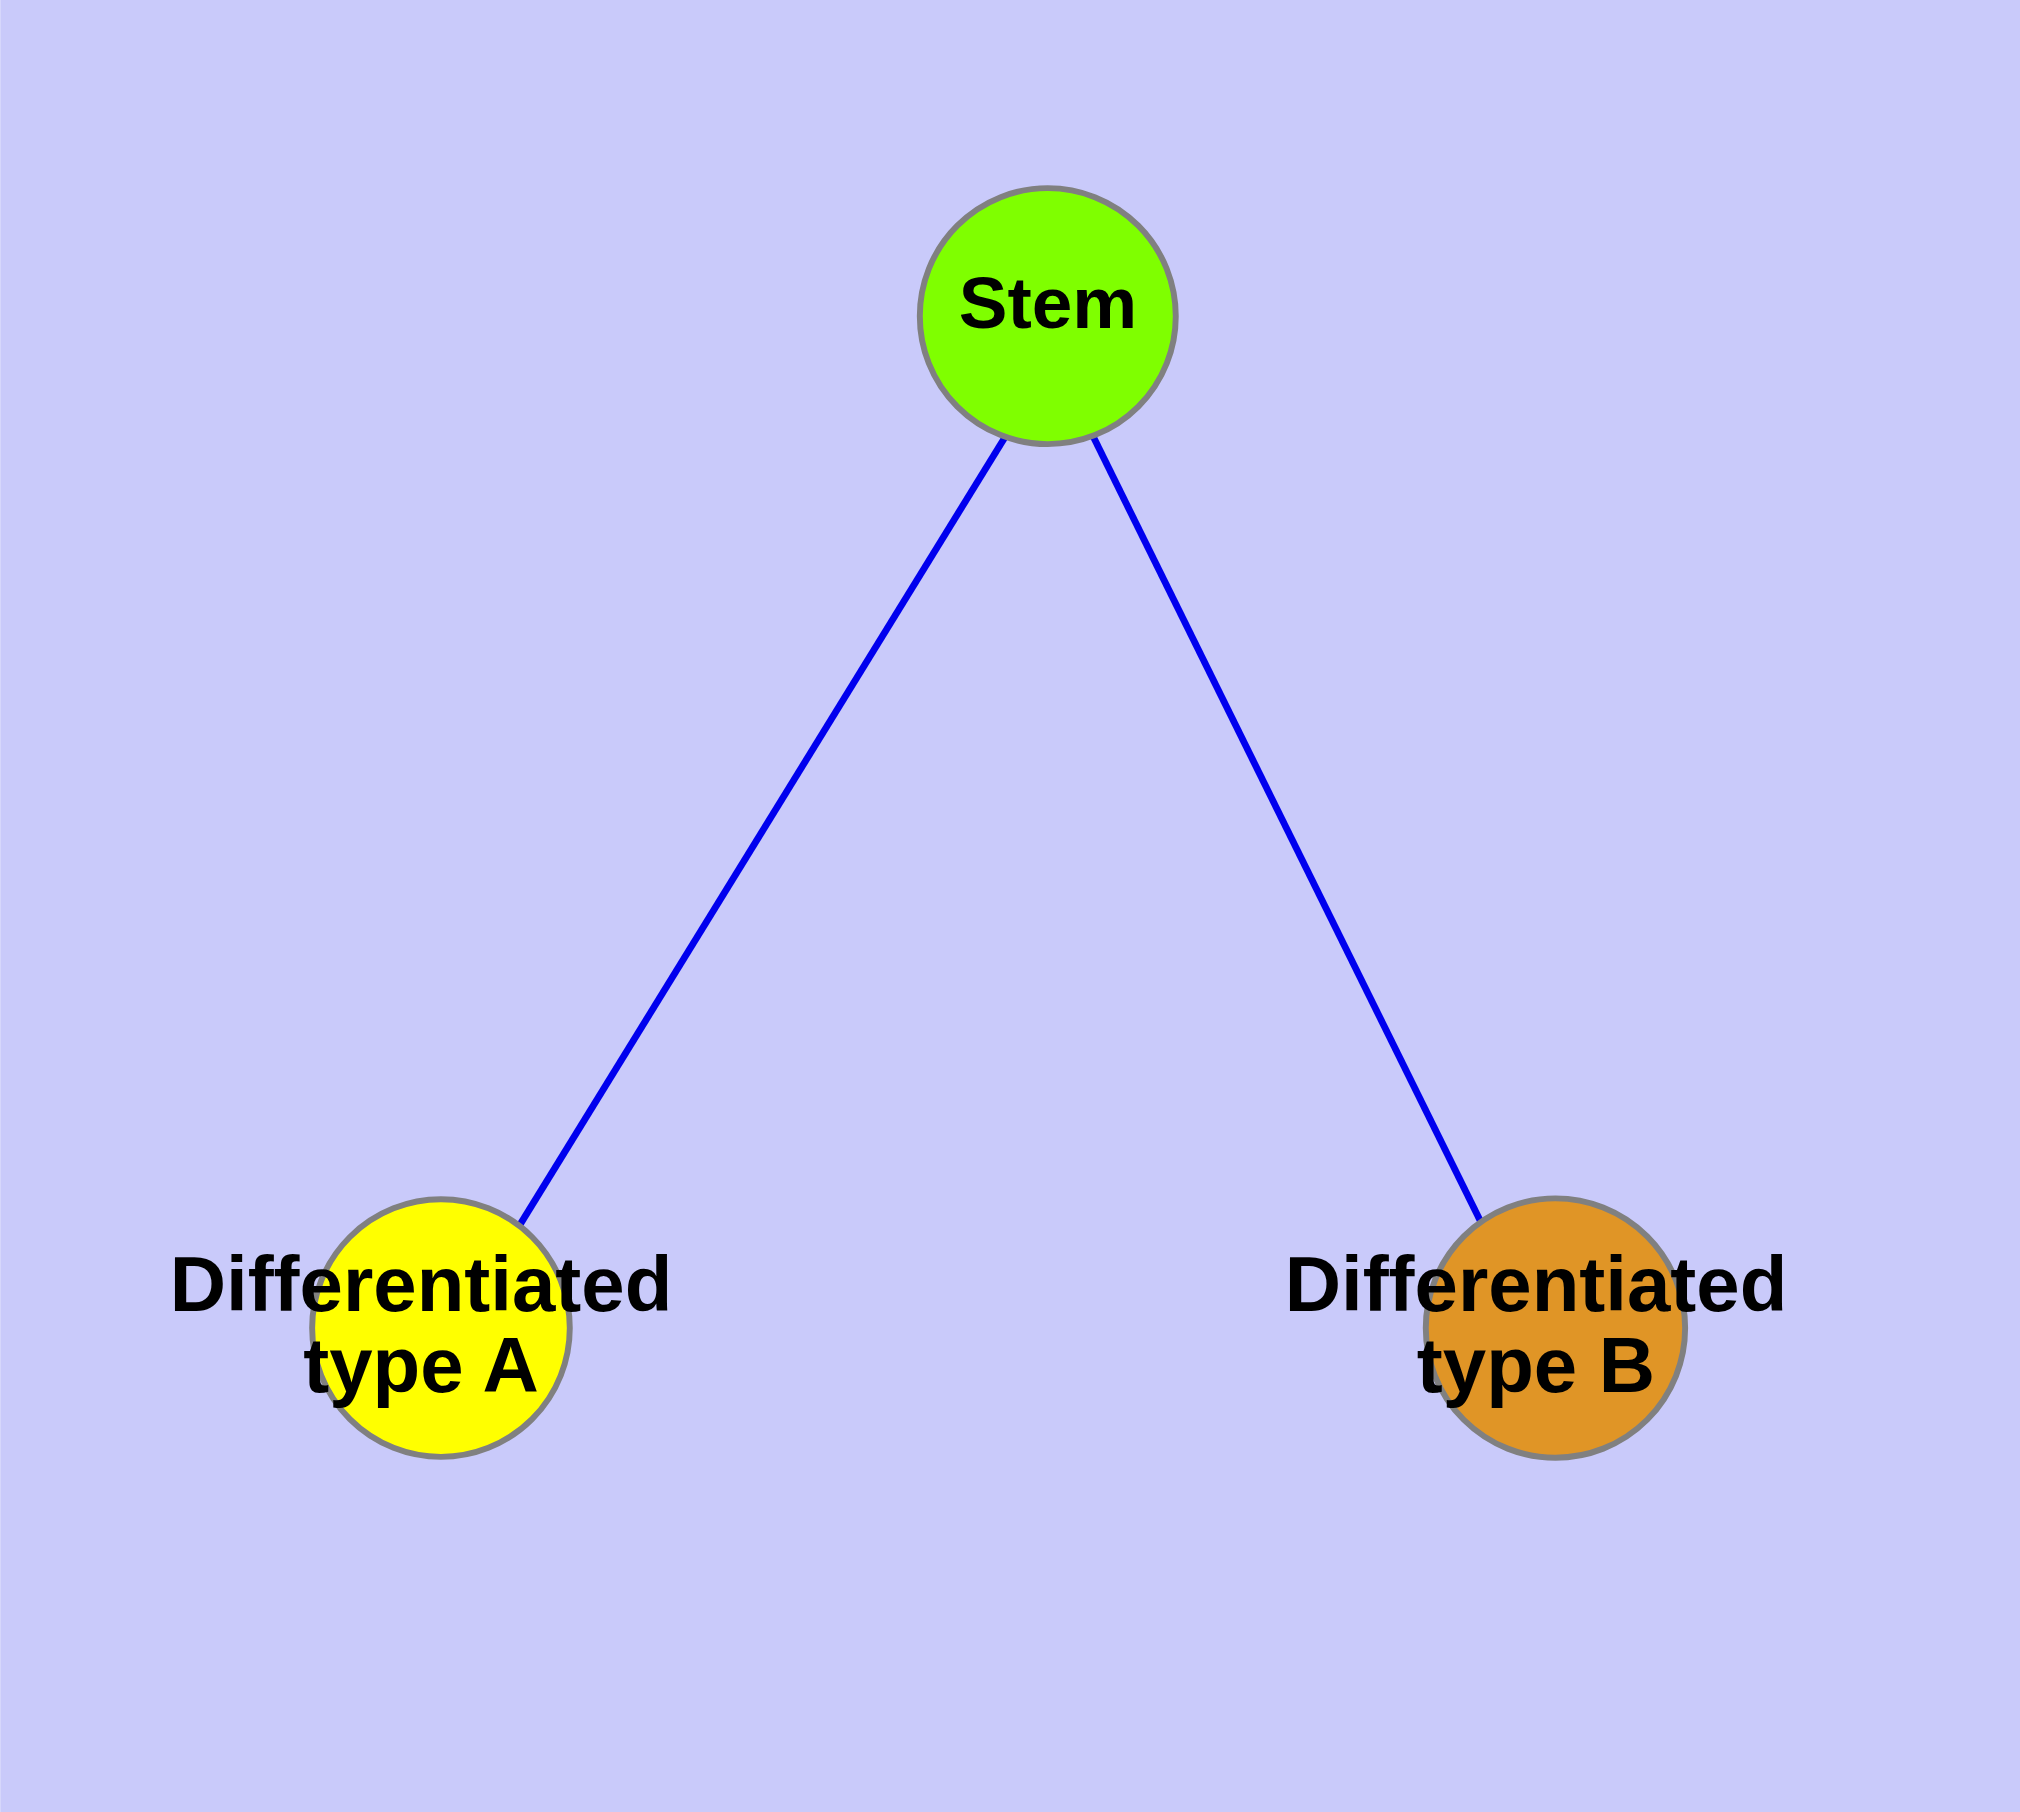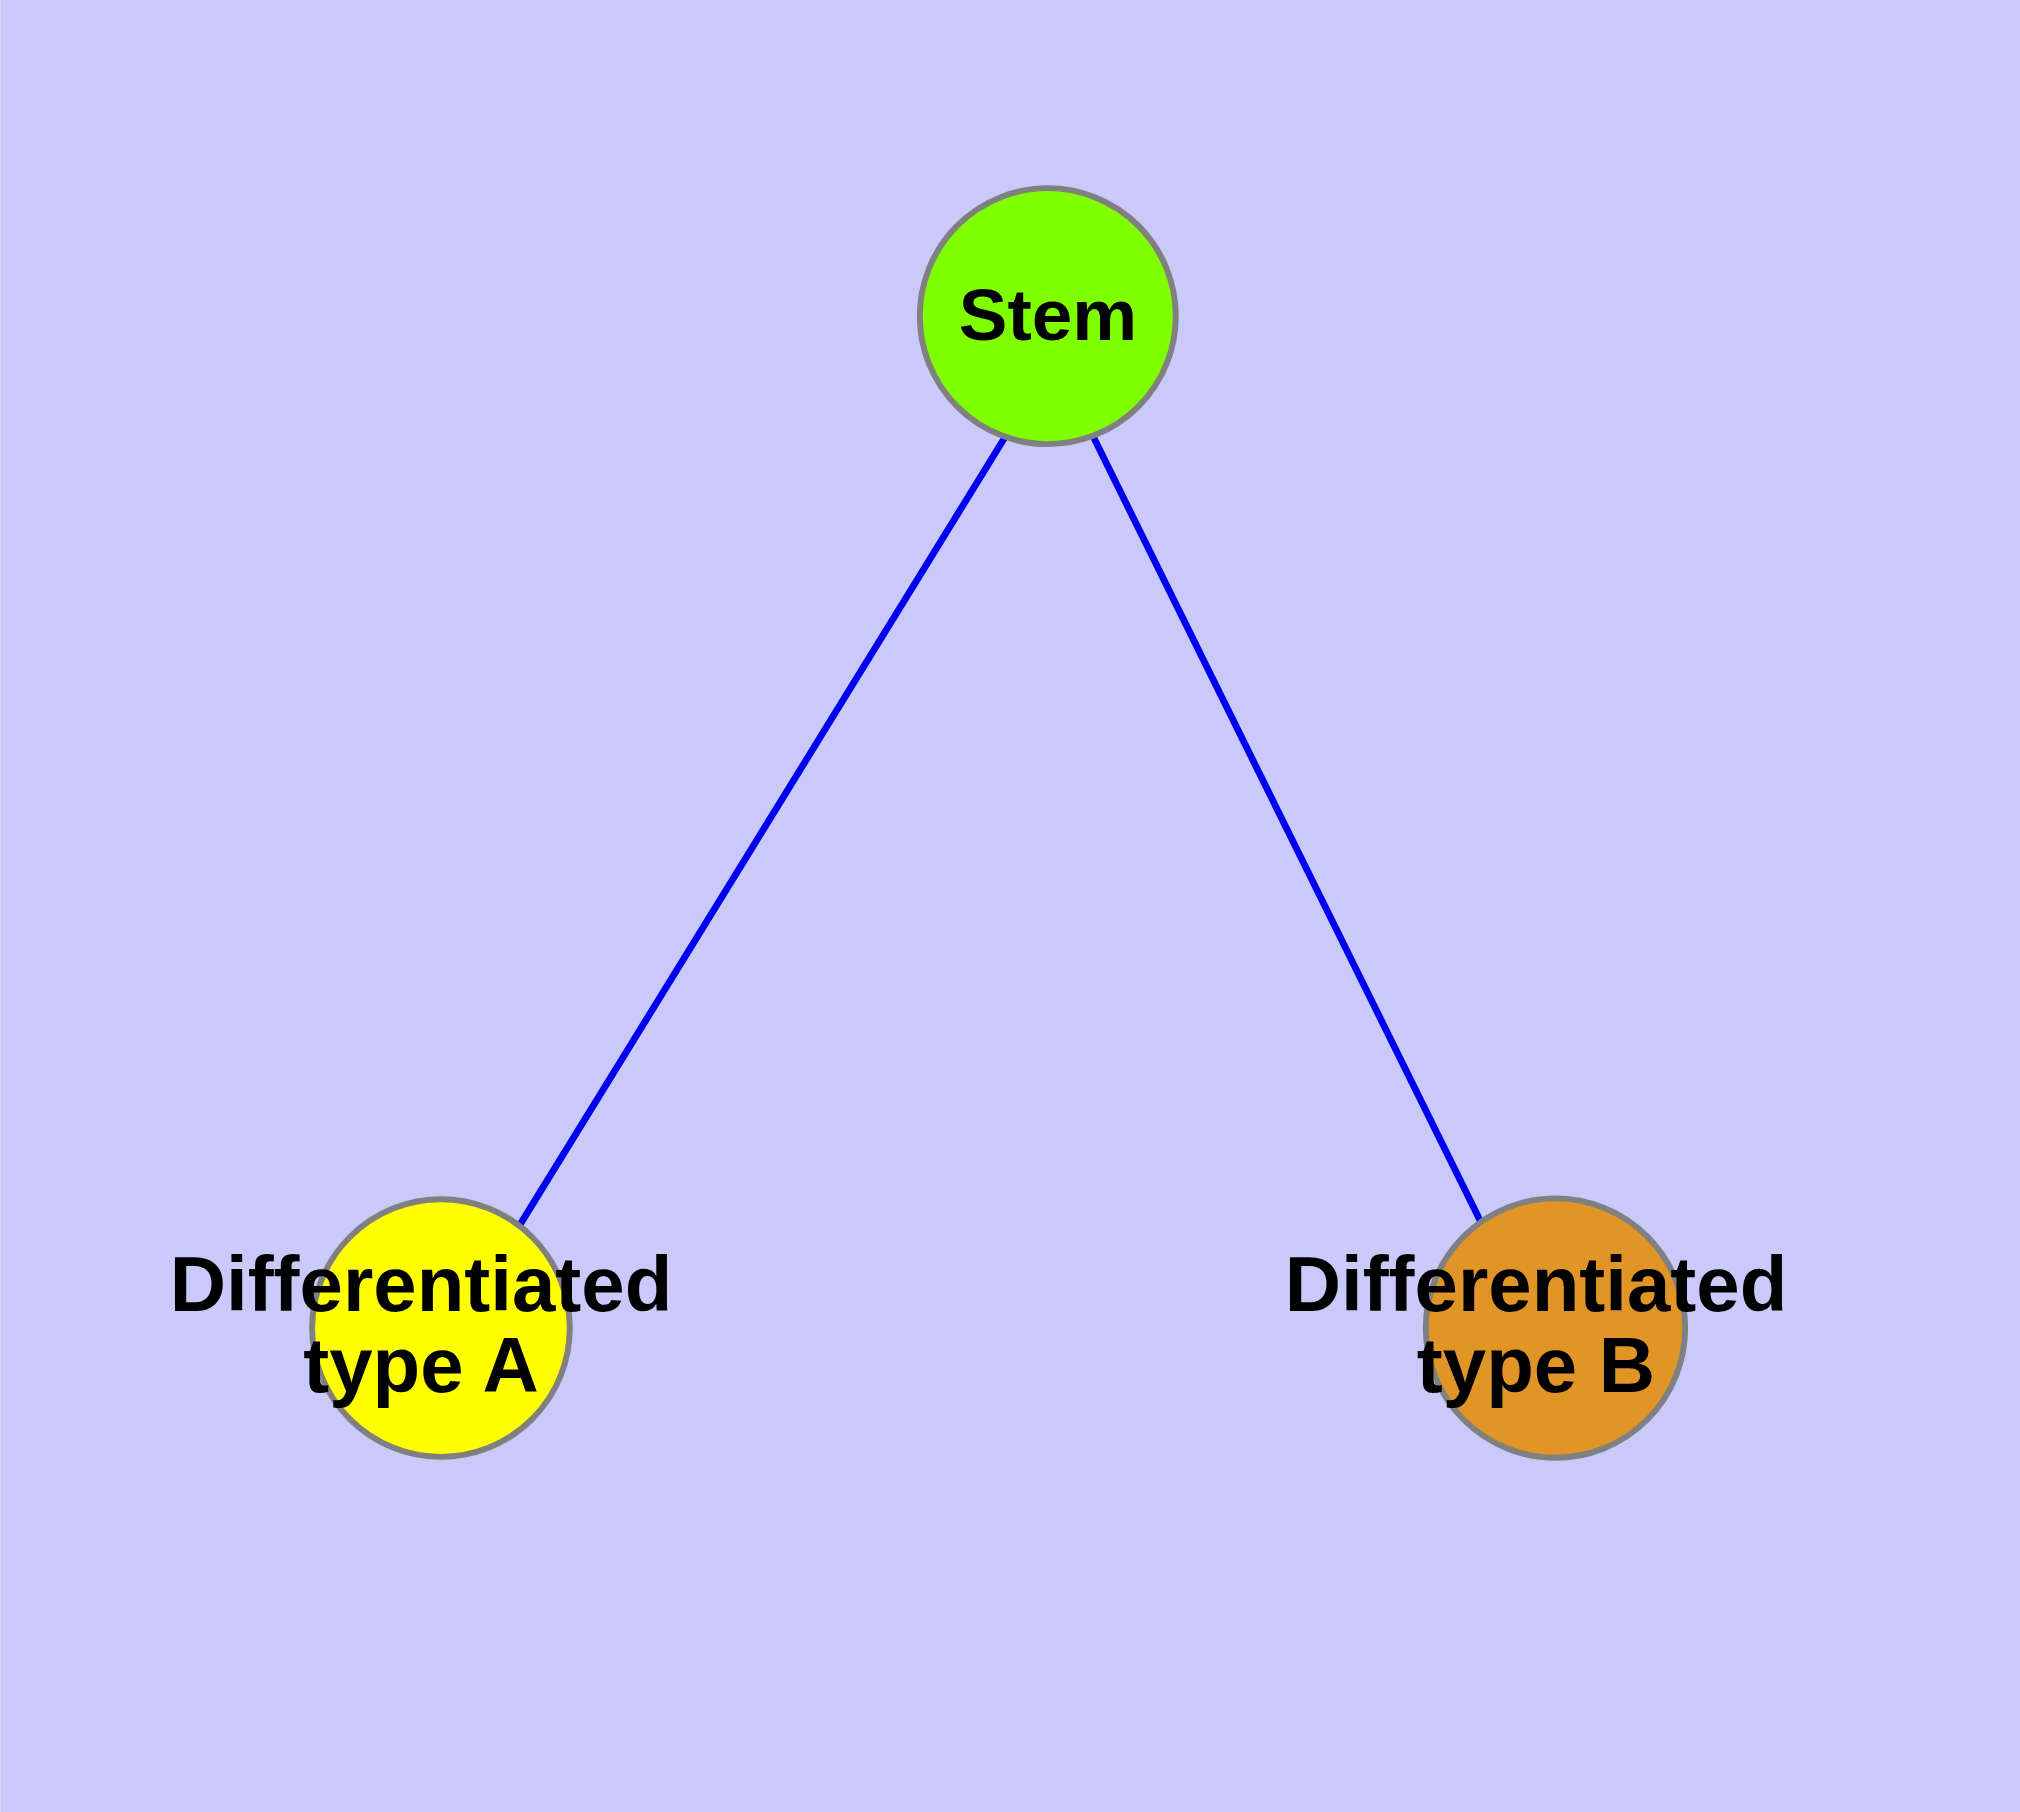--- a/index.html
+++ b/index.html
@@ -31,21 +31,21 @@
     font-weight: bold;
     color: #000000;
     line-height: 1.04;
     white-space: pre;
     pointer-events: none;
     -webkit-font-smoothing: antialiased;
   }
   #label-stem {
     font-size: 73px;
     left: 1048px;
-    top: 316px;
+    top: 304px;
     transform: translate(-50%, -52%);
   }
   #label-type-a {
     font-size: 78px;
     left: 421px;
     top: 1325px;
     transform: translate(-50%, -50%);
   }
   #label-type-b {
     font-size: 78px;

